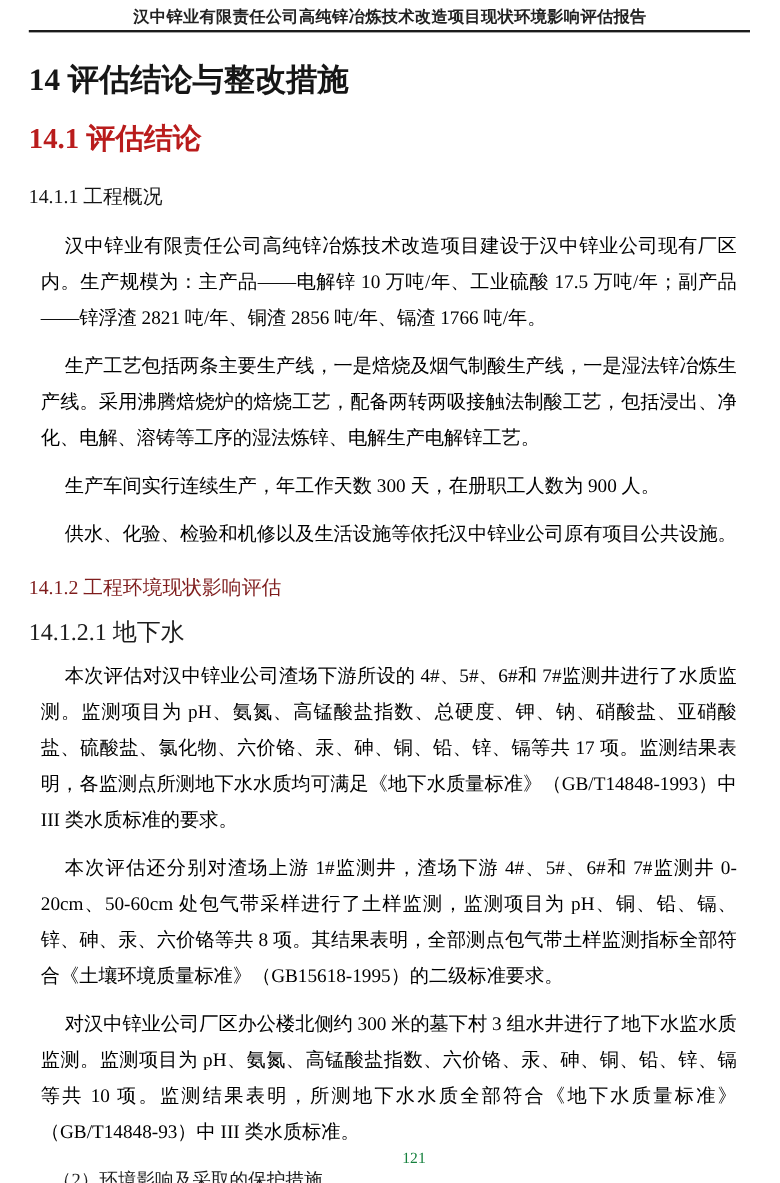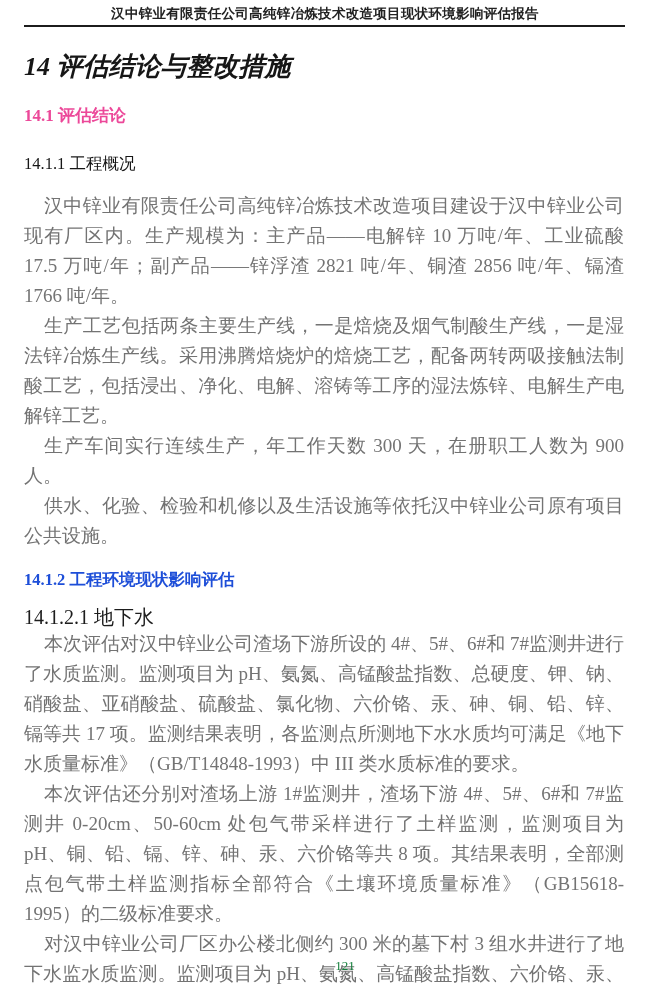--- a/index.html
+++ b/index.html
@@ -34,57 +34,56 @@
   }
   .content {
     margin: 0 26px 0 24px;
   }
   .chapter-heading {
     margin: 25px 0 0 0;
     font-size: 26px;
     line-height: 30px;
     font-weight: 700;
     color: #161616;
-    font-style: italic;
   }
   .section-heading {
     margin: 22px 0 0 0;
-    font-size: 17px;
+    font-size: 24px;
     line-height: 24px;
     font-weight: 700;
-    color: #ec4899;
+    color: #b91c1c;
   }
   .subsection-heading {
     margin: 25px 0 0 0;
     font-size: 16.5px;
     line-height: 22px;
     font-weight: 400;
     color: #161616;
   }
   .subsection-heading-2 {
     margin: 17px 0 0 0;
     font-size: 16.5px;
     line-height: 24px;
-    font-weight: 700;
-    color: #1d4ed8;
+    font-weight: 400;
+    color: #7f1d1d;
   }
   .subsubsection-heading {
     margin: 13px 0 0 0;
     font-size: 20px;
     line-height: 24px;
     font-weight: 400;
     color: #1d1d1d;
   }
   .para {
-    margin: 0;
-    font-size: 19px;
+    margin: 10px;
+    font-size: 16px;
     line-height: 30px;
     text-align: justify;
     text-indent: 20px;
-    color: #737373;
+    color: #000000;
   }
   .para-first {
     margin-top: 16px;
   }
   .item-heading {
     margin: 4px 0 0 0;
     font-size: 15.5px;
     line-height: 30px;
     text-indent: 20px;
     color: #1d1d1d;

